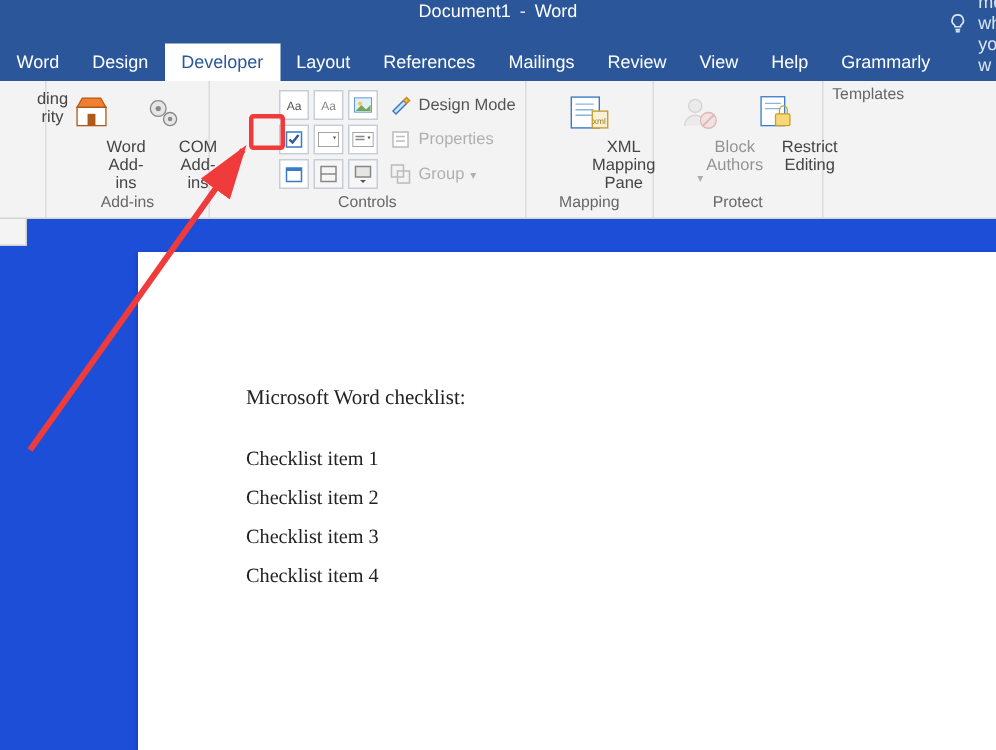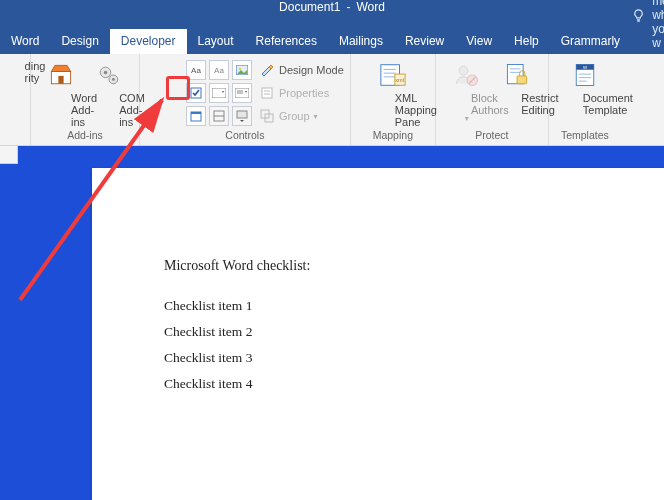--- a/index.html
+++ b/index.html
@@ -80,21 +80,21 @@
     cursor: pointer;
     color: #444;
   }
   .big-btn .ic {
     width: 32px; height: 32px;
     display: flex; align-items: center; justify-content: center;
   }
   .big-btn .lbl {
     font-size: 11px;
     line-height: 12px;
-    text-align: left;
+    text-align: center;
     margin-top: 1px;
     white-space: pre-line;
     margin-left: 46px;
   }
   .big-btn.disabled { opacity: .55; }
   .big-btn .caret {
     font-size: 8px; color: #777; line-height: 6px;
   }
   .controls-body { display: flex; gap: 7px; align-items: flex-start; }
   .ctrl-grid {
@@ -365,36 +365,20 @@
             </svg>
         </div>
         <div class="lbl">Restrict
 Editing</div>
       </div>
     </div>
     <div class="group-label">Protect</div>
   </div>
 
   <div class="group" style="border-right:none">
-    <div class="group-body">
-      <div class="big-btn" style="width:60px">
-        <div class="ic">
-          <svg width="28" height="28" viewBox="0 0 32 32">
-              <rect x="6" y="4" width="20" height="24" fill="#fff" stroke="#3a7bc8"></rect>
-              <rect x="6" y="4" width="20" height="6" fill="#2b579a"></rect>
-              <text x="16" y="9" font-size="5" text-anchor="middle" fill="#fff">W</text>
-              <line x1="9" y1="15" x2="23" y2="15" stroke="#8ab4e0"></line>
-              <line x1="9" y1="19" x2="23" y2="19" stroke="#8ab4e0"></line>
-              <line x1="9" y1="23" x2="18" y2="23" stroke="#8ab4e0"></line>
-            </svg>
-        </div>
-        <div class="lbl">Document
-Template</div>
-      </div>
-    </div>
     <div class="group-label">Templates</div>
   </div>
 
 </div>
 
 <div class="workspace">
   <div class="ruler-corner"></div>
   <div class="page">
     <div class="doc-heading">Microsoft Word checklist:</div>
     <div class="doc-item">Checklist item 1</div>

